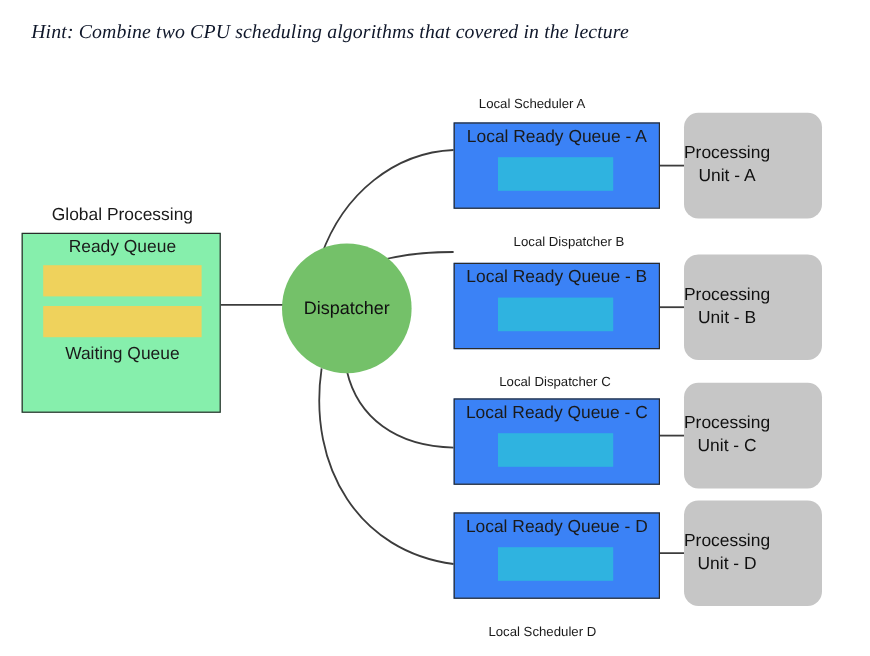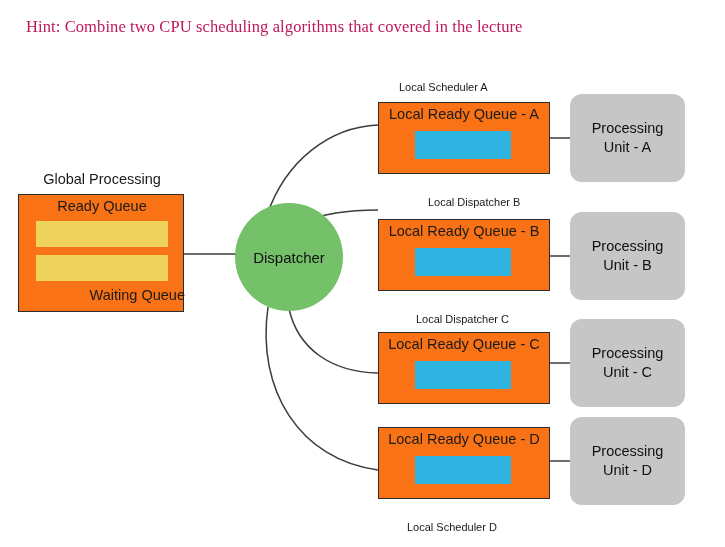--- a/index.html
+++ b/index.html
@@ -13,22 +13,23 @@
     height: 547px;
     background: #ffffff;
     overflow: hidden;
     font-family: "Liberation Sans", sans-serif;
   }
   .hint {
     position: absolute;
     left: 26px;
     top: 17px;
     font-family: "Liberation Serif", serif;
+    font-style: italic;
     font-size: 16.5px;
-    color: #be185d;
+    color: #0f172a;
     white-space: nowrap;
     letter-spacing: 0.1px;
   }
   svg.wires {
     position: absolute;
     left: 0;
     top: 0;
     width: 725px;
     height: 547px;
     pointer-events: none;
@@ -41,35 +42,35 @@
     width: 168px;
     text-align: center;
     font-size: 14.5px;
     color: #1a1a1a;
   }
   .gs-box {
     position: absolute;
     left: 18px;
     top: 194px;
     width: 166px;
-    height: 118px;
+    height: 150px;
     border: 1.6px solid #2b2b2b;
-    background: #f97316;
+    background: #86efac;
     box-sizing: border-box;
   }
   .gs-label {
     position: absolute;
     left: 0;
     width: 166px;
     text-align: center;
     font-size: 14.5px;
     color: #1a1a1a;
   }
   .gs-label.ready { top: 3px; }
-  .gs-label.waiting { top: 92px; text-align: right; }
+  .gs-label.waiting { top: 92px; }
   .gs-bar {
     position: absolute;
     left: 17px;
     width: 132px;
     height: 26px;
     background: #efd25c;
   }
   .gs-bar.b1 { top: 26px; }
   .gs-bar.b2 { top: 60px; }
 
@@ -89,21 +90,21 @@
     color: #101010;
   }
 
   
   .ls-box {
     position: absolute;
     left: 378px;
     width: 172px;
     height: 72px;
     border: 1.6px solid #2b2b2b;
-    background: #f97316;
+    background: #3b82f6;
     box-sizing: border-box;
   }
   .ls-queue-label {
     position: absolute;
     left: 0;
     top: 3px;
     width: 170px;
     text-align: center;
     font-size: 14.5px;
     color: #1a1a1a;
@@ -129,21 +130,21 @@
   
   .pu-box {
     position: absolute;
     left: 570px;
     width: 115px;
     height: 88px;
     background: #c6c6c6;
     border-radius: 12px;
     display: flex;
     align-items: center;
-    justify-content: center;
+    justify-content: flex-start;
     text-align: center;
     font-size: 14.5px;
     line-height: 1.28;
     color: #101010;
     box-sizing: border-box;
   }
 </style>
 </head>
 <body>
 

